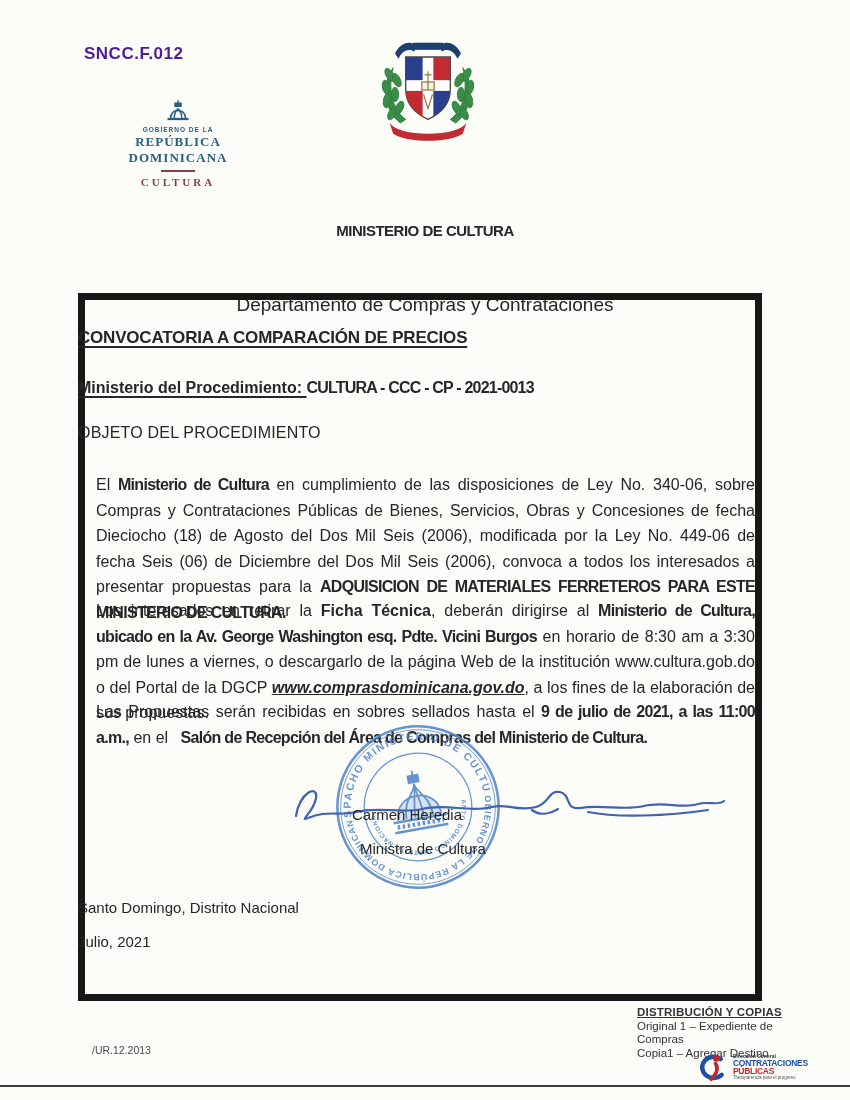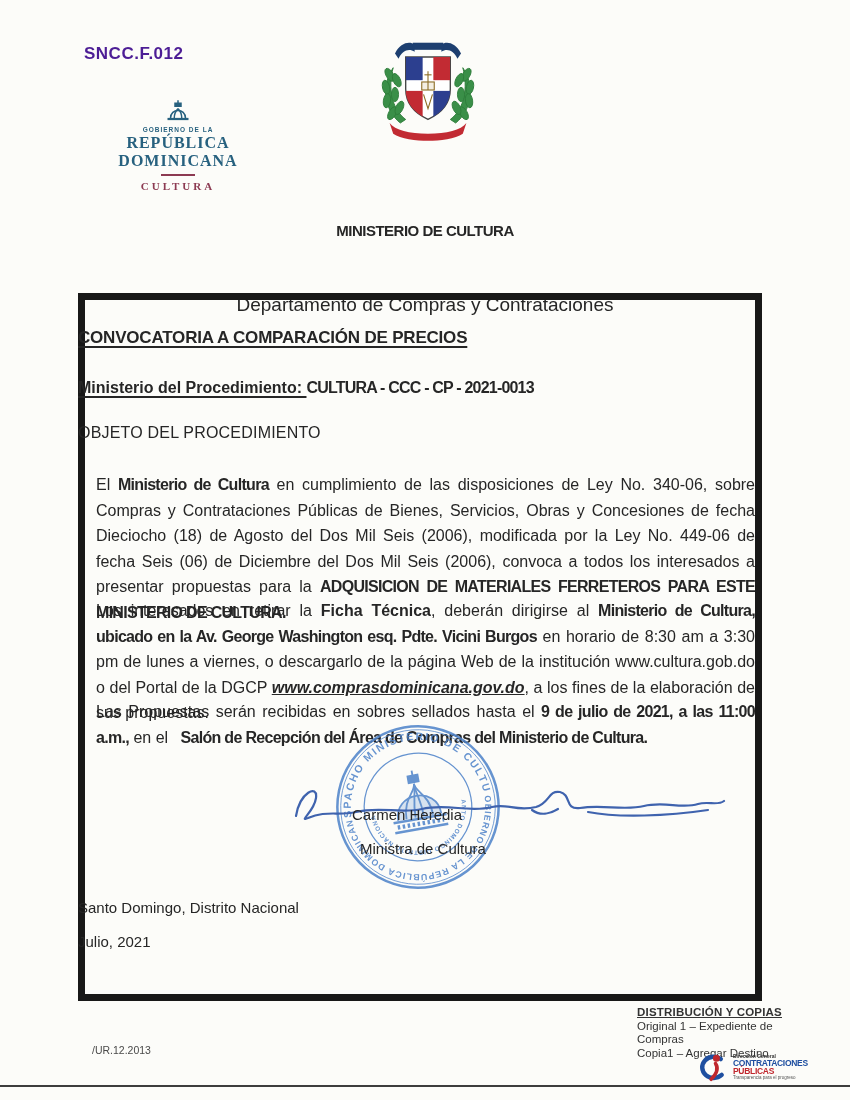--- a/index.html
+++ b/index.html
@@ -11,21 +11,21 @@
     color:#262626;
     overflow:hidden;
   }
   .abs{position:absolute;}
   .cnd{letter-spacing:-0.7px;}
   
   .form-code{left:84px;top:44px;font-size:17px;font-weight:700;letter-spacing:0.5px;}
   
   .gov-logo{left:108px;top:98px;width:140px;text-align:center;}
   .gov-logo .l1{font-size:6.5px;font-weight:700;letter-spacing:1px;}
-  .gov-logo .l2{font-family:"Liberation Serif",serif;font-size:16px;font-weight:700;letter-spacing:1px;margin-top:1px;}
+  .gov-logo .l2{font-family:"Liberation Serif",serif;font-size:13px;font-weight:700;letter-spacing:1px;margin-top:1px;}
   .gov-logo .rule{width:34px;height:2px;margin:4px auto 4px auto;}
   .gov-logo .l3{font-family:"Liberation Serif",serif;font-size:11px;font-weight:700;letter-spacing:3px;}
   
   .ministry{left:0;top:222px;width:850px;text-align:center;font-size:15px;font-weight:700;letter-spacing:-0.5px;}
   .department{left:0;top:258px;width:850px;text-align:center;font-size:19px;margin-top:36px;}
   
   .notice-box{left:78px;top:293px;width:684px;height:708px;border:7px solid #181818;box-sizing:border-box;}
   .center-in-box{left:78px;width:684px;text-align:left;}
   .notice-title{top:328px;font-size:17px;font-weight:700;text-decoration:underline;text-decoration-thickness:2px;text-underline-offset:3px;letter-spacing:-0.2px;}
   .ref-line{top:379px;font-size:16px;}

